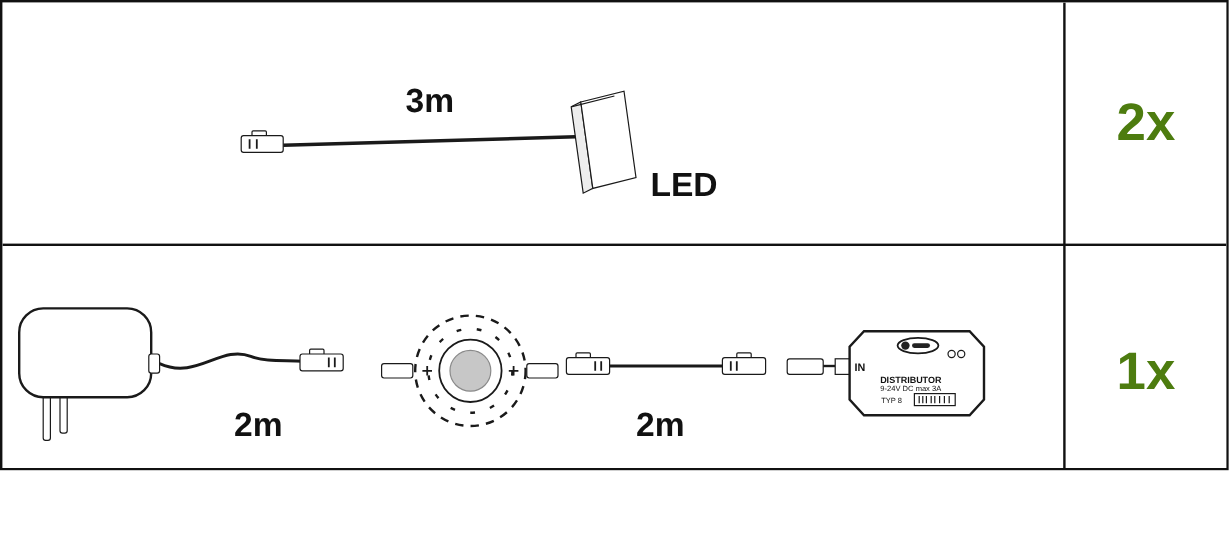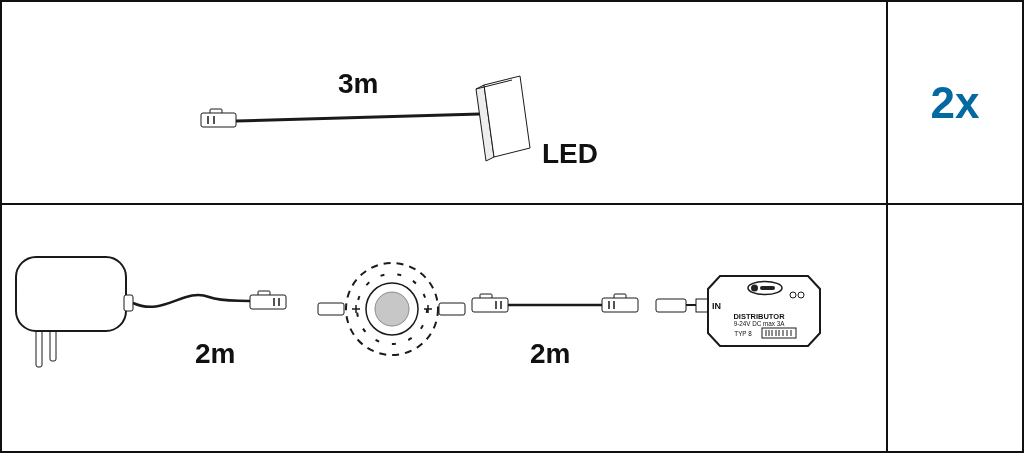--- a/index.html
+++ b/index.html
@@ -4,21 +4,21 @@
 <style>
   html, body {
     margin: 0;
     padding: 0;
     background: #ffffff;
     font-family: "Liberation Sans", sans-serif;
   }
   .page {
     position: relative;
     width: 1024px;
-    height: 453px;
+    height: 392px;
     background: #ffffff;
     border: 2px solid #111;
     box-sizing: border-box;
     overflow: hidden;
   }
   .v-divider {
     position: absolute;
     left: 884px;
     top: 0;
     width: 2px;
@@ -41,21 +41,21 @@
     width: 134px;
     display: flex;
     align-items: center;
     justify-content: center;
   }
   .cell-top-qty    { top: 0;     height: 201px; }
   .cell-bottom-qty { top: 203px; height: 246px; }
   .qty {
     font-size: 44px;
     font-weight: 700;
-    color: #0369a1;
+    color: #4d7c0f;
   }
   .cell-bottom-qty .qty { transform: translateY(-18px); }
   .len-label, .part-label {
     position: absolute;
     font-size: 28px;
     font-weight: 700;
     color: #111;
     white-space: nowrap;
   }
   svg { display: block; }
@@ -159,14 +159,17 @@
       <text x="710" y="104" font-size="9" font-weight="bold">IN</text>
       <text x="757" y="114" font-size="7.5" font-weight="bold" text-anchor="middle">DISTRIBUTOR</text>
       <text x="757" y="121" font-size="6.3" text-anchor="middle">9-24V DC max 3A</text>
       <text x="741" y="131" font-size="6.3" text-anchor="middle">TYP 8</text>
     </svg>
 
     <span class="len-label" style="left:193px; top:133px;">2m</span>
     <span class="len-label" style="left:528px; top:133px;">2m</span>
   </div>
 
+  <div class="cell-bottom-qty">
+    <span class="qty">1x</span>
+  </div>
 
 </div>
 
 </body></html>

